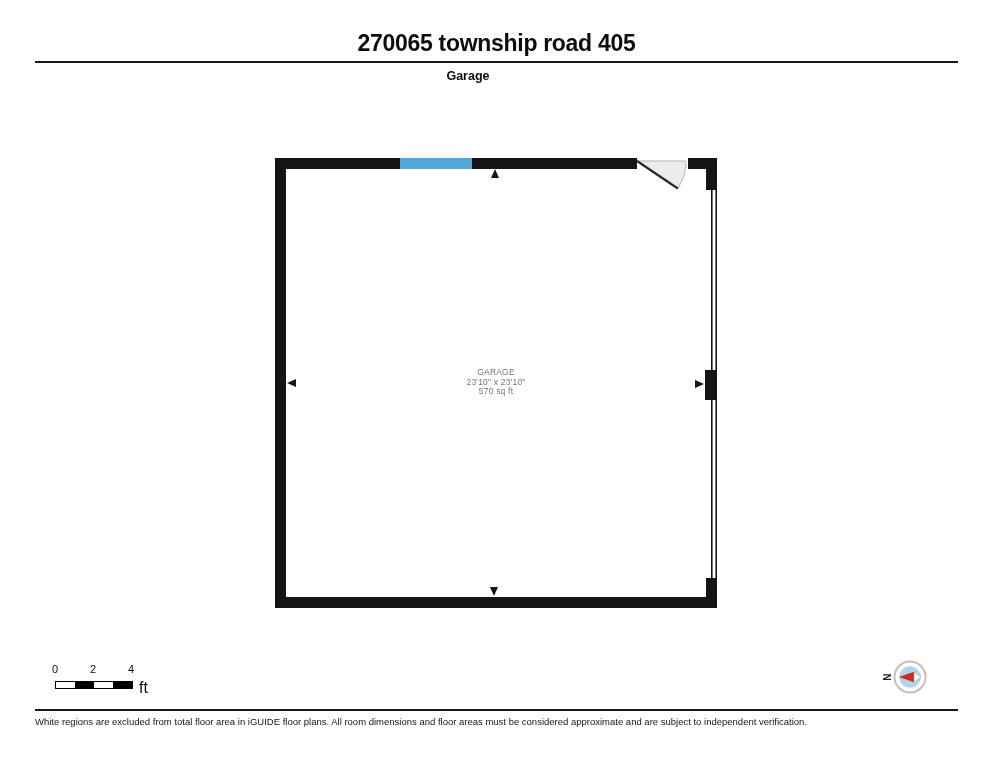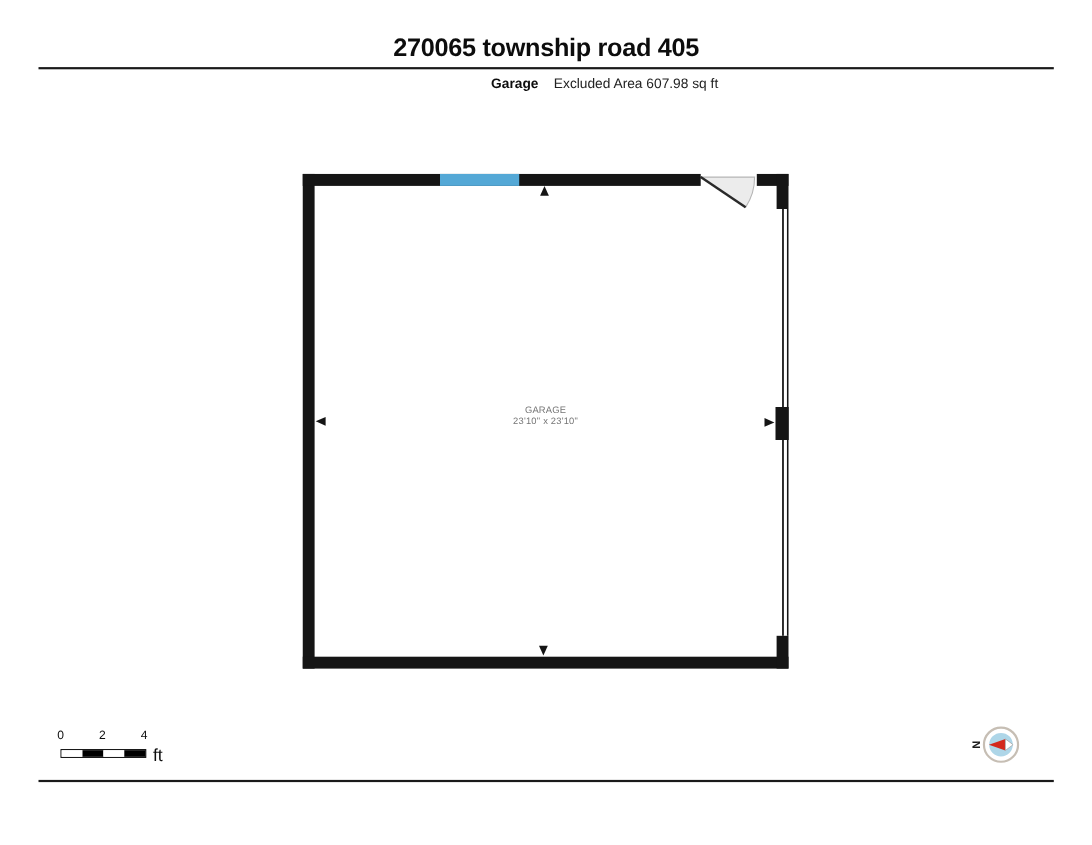--- a/index.html
+++ b/index.html
@@ -60,21 +60,20 @@
 </style>
 </head>
 <body>
 
 <div class="page">
 
   <div class="title">270065 township road 405</div>
   <div class="header-rule"></div>
   <div class="subheader">
     <div class="left">Garage</div>
-    <div class="right">Excluded Area 607.98 sq ft</div>
   </div>
 
   <div class="plan">
     <svg width="442" height="450" viewBox="0 0 442 450">
 
       <path d="M 362 3 L 411 3 A 49 49 0 0 1 402.8 30.5 Z" stroke="#b5b5b5" stroke-width="1" fill="#ececec"></path>
       <line x1="362" y1="3" x2="402.8" y2="30.5" stroke-width="2.2" stroke="#2a2a2a"></line>
 
       <g fill="#151515">
         <rect x="0" y="0" width="11" height="450"></rect>
@@ -92,20 +91,21 @@
         <polygon points="12,225 21,221 21,229"></polygon>
         <polygon points="429,226 420,222 420,230"></polygon>
       </g>
 
       <rect x="125" y="0" width="72" height="11" fill="#54a8d6"></rect>
     </svg>
 
     <div class="room-label">
       <div>GARAGE</div>
       <div>23'10" x 23'10"</div>
+      <div>570 sq ft</div>
     </div>
   </div>
 
   <div class="scale-ticks">
     <span class="tick0">0</span>
     <span class="tick2">2</span>
     <span class="tick4">4</span>
   </div>
   <div class="scale-bar">
     <div class="seg w"></div>
@@ -118,14 +118,15 @@
 
   <svg class="compass" width="48" height="40" viewBox="0 0 48 40">
     <circle cx="30" cy="20" r="15.5" fill="#ffffff" stroke-width="2" stroke="#c6beb4"></circle>
     <circle cx="30" cy="20" r="11.5" stroke="#ffffff" stroke-width="1.5" fill="#aed6e8"></circle>
     <polygon points="19,20 34,14.8 34,25.2" fill="#d3281c"></polygon>
     <polygon points="41,20 34,14.8 34,25.2" fill="#ffffff" stroke="#9a9a9a" stroke-width="0.6"></polygon>
     <text x="8" y="20" font-size="10" font-weight="bold" fill="#1c1c1c" text-anchor="middle" dominant-baseline="middle" transform="rotate(-90 8 20)">N</text>
   </svg>
 
   <div class="footer-rule"></div>
+  <div class="disclaimer">White regions are excluded from total floor area in iGUIDE floor plans. All room dimensions and floor areas must be considered approximate and are subject to independent verification.</div>
 
 </div>
 
 </body></html>

